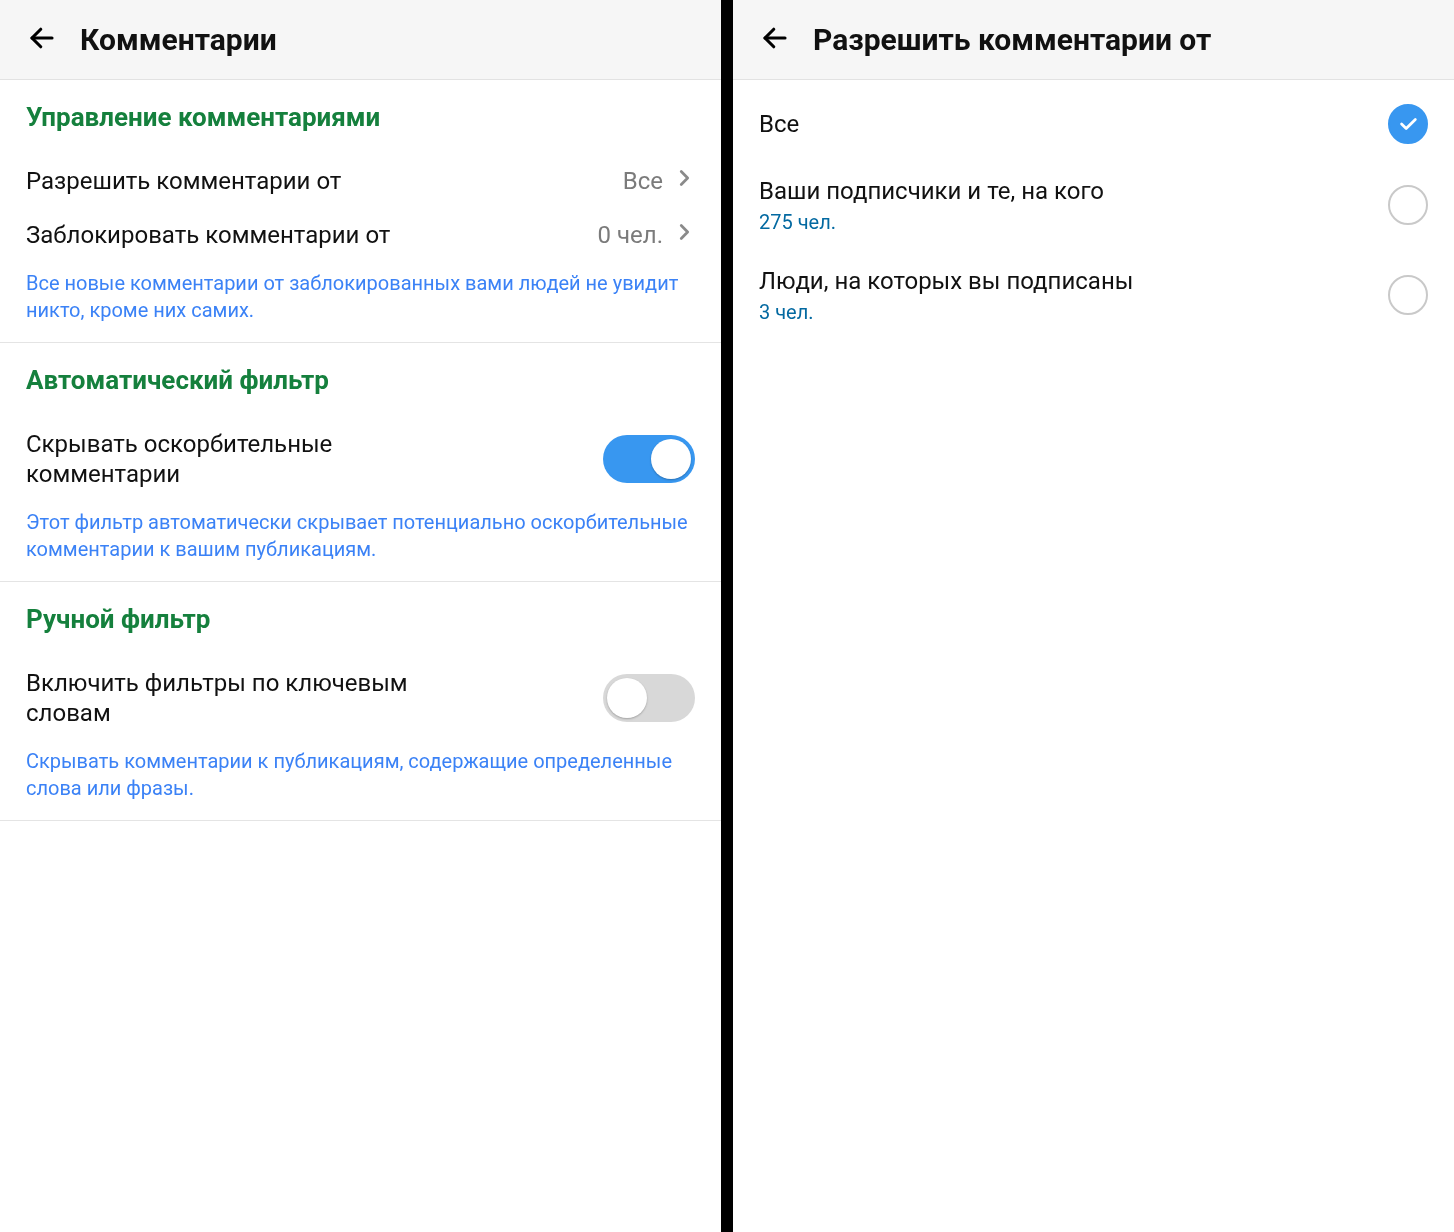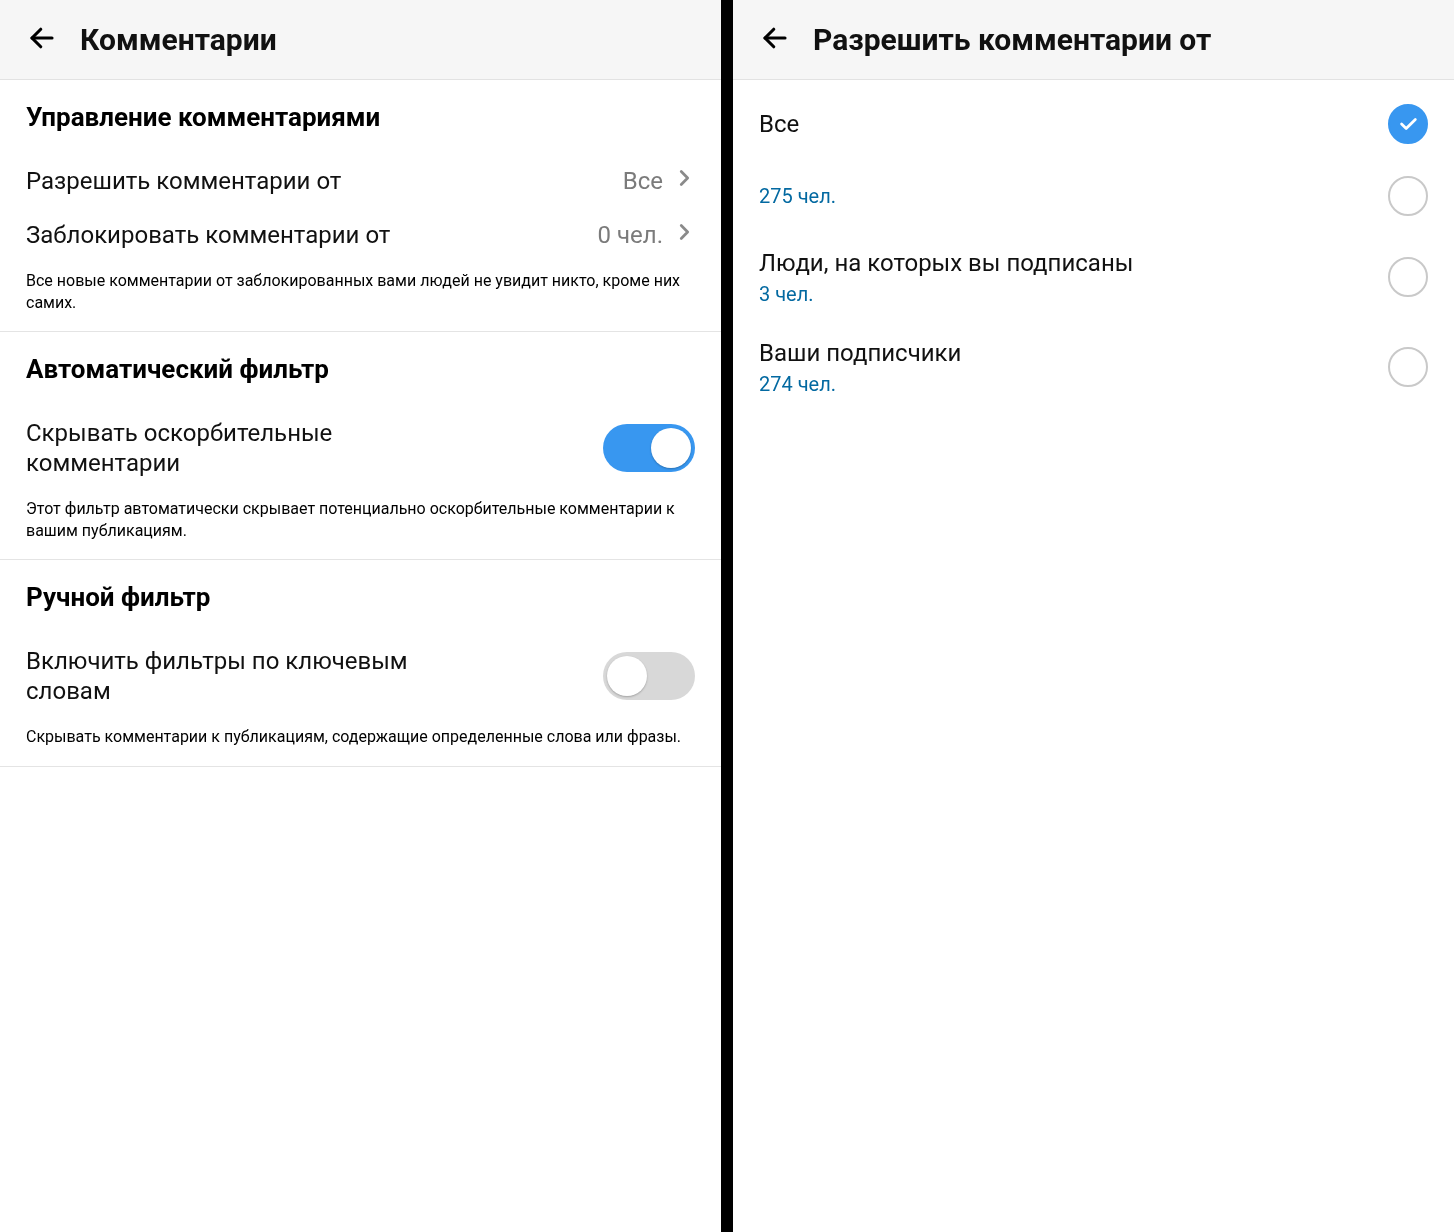--- a/index.html
+++ b/index.html
@@ -6,26 +6,26 @@
   html, body { width: 1454px; height: 1232px; font-family: -apple-system, BlinkMacSystemFont, "Segoe UI", Roboto, Arial, sans-serif; background: #fff; color: #111; }
   .container { display: flex; width: 1454px; height: 1232px; }
   .pane { flex: 0 0 50%; height: 100%; background: #fff; position: relative; }
   .pane-left { border-right: 6px solid #000; }
   .pane-right { border-left: 6px solid #000; }
   .header { display: flex; align-items: center; height: 80px; padding: 0 20px; background: #f6f6f6; border-bottom: 1px solid #e2e2e2; }
   .back-btn { width: 44px; height: 44px; display: flex; align-items: center; justify-content: center; cursor: pointer; margin-right: 16px; }
   .back-btn svg { stroke: #000; }
   .header-title { font-size: 30px; font-weight: 700; color: #111; }
   .section { padding: 22px 26px 18px 26px; border-bottom: 1px solid #e4e4e4; }
-  .section-title { font-size: 26px; font-weight: 700; margin-bottom: 22px; color: #000000; }
+  .section-title { font-size: 26px; font-weight: 700; margin-bottom: 22px; color: #15803d; }
   .row { display: flex; align-items: center; justify-content: space-between; padding: 12px 0; cursor: pointer; }
   .row-label { font-size: 24px; color: #111; line-height: 1.25; max-width: 68%; }
   .row-value { display: flex; align-items: center; gap: 10px; color: #7b7b7b; font-size: 24px; }
   .chevron svg { stroke: #8a8a8a; }
-  .helper { font-size: 16px; color: #000000; line-height: 1.35; margin-top: 8px; }
+  .helper { font-size: 20px; color: #3b82f6; line-height: 1.35; margin-top: 8px; }
   .toggle { width: 92px; height: 48px; border-radius: 24px; position: relative; cursor: pointer; }
   .toggle .knob { position: absolute; top: 4px; width: 40px; height: 40px; border-radius: 50%; background: #fff; box-shadow: 0 1px 2px rgba(0,0,0,0.25); }
   .toggle.on { background: #3897f0; }
   .toggle.on .knob { right: 4px; }
   .toggle.off { background: #d8d8d8; }
   .toggle.off .knob { left: 4px; }
   
   .radio-list { padding: 8px 0; }
   .radio-row { display: flex; align-items: center; justify-content: space-between; padding: 16px 26px; cursor: pointer; }
   .radio-text { display: flex; flex-direction: column; gap: 4px; }
@@ -134,20 +134,21 @@
           <span>
             <svg width="22" height="22" viewBox="0 0 24 24" fill="none" stroke-width="3" stroke-linecap="round" stroke-linejoin="round">
                 <polyline points="5 12 10 17 20 7"></polyline>
               </svg>
           </span>
         </div>
       </div>
 
       <div class="radio-row">
         <div class="radio-text">
+          <div class="radio-title">Ваши подписчики и те, на кого</div>
           <div class="radio-sub">275 чел.</div>
         </div>
         <div class="radio">
           <span>
             
           </span>
         </div>
       </div>
 
       <div class="radio-row">
@@ -155,26 +156,15 @@
           <div class="radio-title">Люди, на которых вы подписаны</div>
           <div class="radio-sub">3 чел.</div>
         </div>
         <div class="radio">
           <span>
             
           </span>
         </div>
       </div>
 
-      <div class="radio-row">
-        <div class="radio-text">
-          <div class="radio-title">Ваши подписчики</div>
-          <div class="radio-sub">274 чел.</div>
-        </div>
-        <div class="radio">
-          <span>
-            
-          </span>
-        </div>
-      </div>
     </div>
   </div>
 </div>
 
 </body></html>

